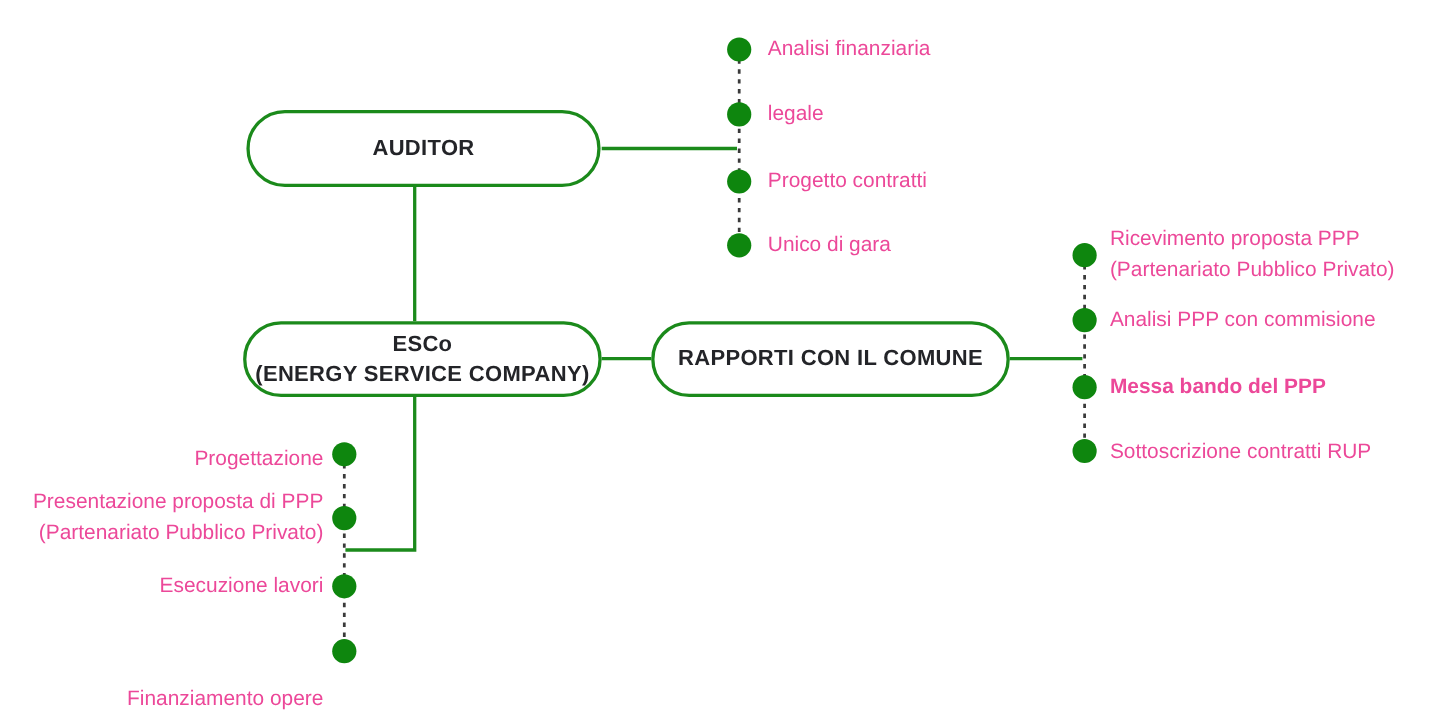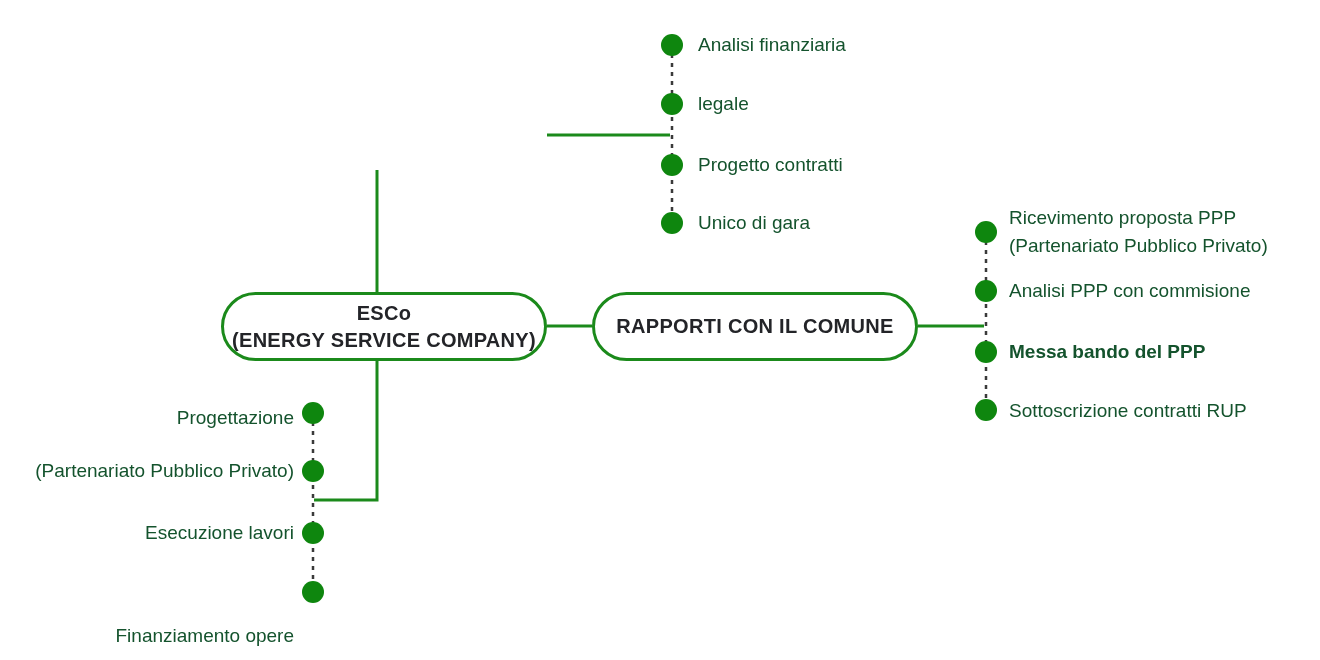--- a/index.html
+++ b/index.html
@@ -41,21 +41,21 @@
     position: absolute;
     width: 22px;
     height: 22px;
     border-radius: 50%;
     background: #0e860e;
     transform: translate(-50%, -50%);
   }
 
   .task {
     position: absolute;
-    color: #14532d;
+    color: #ec4899;
     font-size: 19px;
     line-height: 28px;
     white-space: nowrap;
     transform: translateY(-50%);
   }
   .task span { display: block; }
   .task.align-right { text-align: right; }
 
   
   #at-0 { left: 698px;  top: 45px;  }
@@ -86,20 +86,23 @@
     <line class="dashed-line" x1="986" y1="232" x2="986" y2="410"></line>
     <line class="dashed-line" x1="313" y1="413" x2="313" y2="592"></line>
 
     <line class="green-line" x1="377" y1="170" x2="377" y2="292"></line>
     <line class="green-line" x1="547" y1="135" x2="670" y2="135"></line>
     <line class="green-line" x1="547" y1="326" x2="592" y2="326"></line>
     <line class="green-line" x1="918" y1="326" x2="984" y2="326"></line>
     <polyline class="green-line" points="377,361 377,500 314,500"></polyline>
   </svg>
 
+  <div class="node" id="node-auditor">
+    <span>AUDITOR</span>
+  </div>
 
   <div class="node" id="node-esco">
     <span>ESCo</span>
     <span>(ENERGY SERVICE COMPANY)</span>
   </div>
 
   <div class="node" id="node-comune">
     <span>RAPPORTI CON IL COMUNE</span>
   </div>
 
@@ -142,20 +145,21 @@
     <span>Messa bando del PPP</span>
   </div>
   <div class="task" id="ct-3">
     <span>Sottoscrizione contratti RUP</span>
   </div>
 
   <div class="task align-right" id="et-0">
     <span>Progettazione</span>
   </div>
   <div class="task align-right" id="et-1">
+    <span>Presentazione proposta di PPP</span>
     <span>(Partenariato Pubblico Privato)</span>
   </div>
   <div class="task align-right" id="et-2">
     <span>Esecuzione lavori</span>
   </div>
   <div class="task align-right" id="et-3">
     <span>Finanziamento opere</span>
   </div>
 
 </div>

